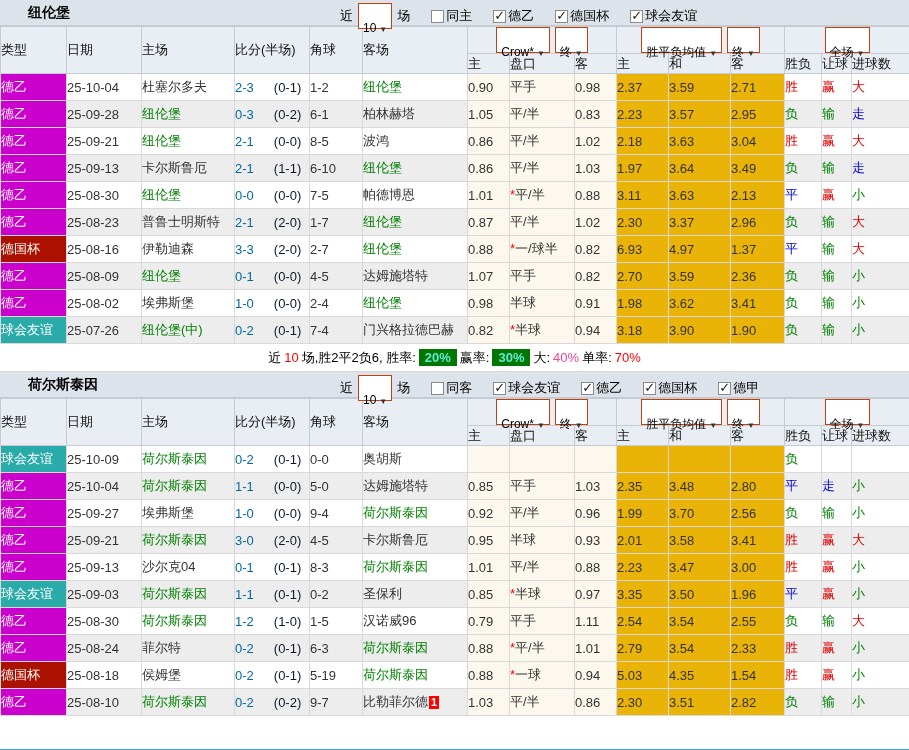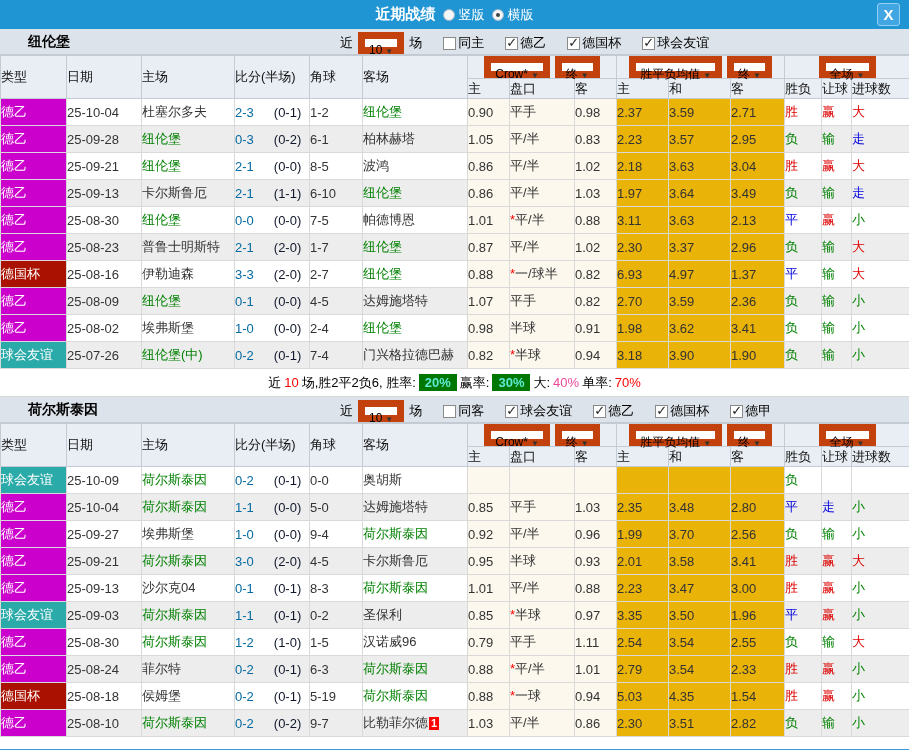--- a/index.html
+++ b/index.html
@@ -12,21 +12,21 @@
   .titlebar .title { font-weight:bold; font-size:15px; }
   .radio-group { display:flex; align-items:center; gap:4px; font-size:13px; }
   .radio { width:12px; height:12px; border-radius:50%; background:#f4f6f8; border:1px solid #9fb6c4; display:inline-block; position:relative; }
   .radio.checked::after { content:""; position:absolute; left:3px; top:3px; width:4px; height:4px; border-radius:50%; background:#444; }
   .close-btn { position:absolute; right:9px; top:3px; width:23px; height:23px; background:#42a6e2; border:1px solid #93d0f4; color:#fff; font-size:15px; font-weight:bold; text-align:center; line-height:21px; border-radius:3px; cursor:pointer; }
 
   
   .team-bar { height:26px; background:#dde3ea; border-bottom:1px solid #c3cad2; position:relative; font-size:13px; color:#000; }
   .team-name { position:absolute; left:28px; top:4px; font-weight:bold; font-size:14px; }
   .filters { position:absolute; left:340px; top:3px; display:flex; align-items:center; gap:5px; white-space:nowrap; }
-  .dd { display:inline-block; background:#fff; border:7px solid #c2410c; padding:4px 4px; height:18px; line-height:14px; font-size:12px; color:#000; cursor:pointer; }
+  .dd { display:inline-block; background:#fff; border:1px solid #c2410c; padding:12px 4px; height:18px; line-height:24px; font-size:12px; color:#000; cursor:pointer; }
   .dd .arr { font-size:8px; color:#333; margin-left:3px; }
   .cb-item { display:inline-flex; align-items:center; gap:2px; cursor:pointer;margin-left:16px; }
   .cb { width:13px; height:13px; background:#fff; border:1px solid #8a8a8a; display:inline-block; position:relative; }
   .cb.checked::after { content:"\2713"; position:absolute; left:0px; top:-3px; font-size:13px; font-weight:bold; color:#1c1c1c; }
 
   
   table { width:909px; table-layout:fixed; border-collapse:collapse; text-align:left; font-size:13px; color:#333; }
   th { background:#e9eef4; border:1px solid #c5cbd4; height:20px; font-weight:normal; font-size:13px; color:#111; padding:0; }
   td { border:1px solid #d9d9d9; height:27px; padding:0; overflow:hidden; white-space:nowrap; }
   tr.even td.plain { background:#ededed; }
@@ -49,32 +49,20 @@
   .summary { height:28px; display:flex; align-items:center; justify-content:center; gap:3px; font-size:13px; color:#000; background:#fff; border-bottom:1px solid #d9d9d9; }
   .s-red { color:#f00; }
   .s-blue { color:#ec4899; }
   .pct { background:#007700; color:#5eead4; padding:1px 6px; font-weight:bold; }
 </style>
 </head>
 <body>
 
 <div class="app">
 
-  <div class="titlebar">
-    <span class="title">近期战绩</span>
-    <span class="radio-group">
-      <span class="radio" id="radio-0"></span>
-      <span>竖版</span>
-    </span>
-    <span class="radio-group">
-      <span class="radio checked" id="radio-1"></span>
-      <span>横版</span>
-    </span>
-    <span class="close-btn">X</span>
-  </div>
 
   <div class="team-bar">
     <span class="team-name">纽伦堡</span>
     <span class="filters">
         <span>近</span>
         <span class="dd"><span>10</span><span class="arr">▼</span></span>
         <span>场</span>
         <span class="cb-item">
           <span class="cb"></span>
           <span>同主</span>

